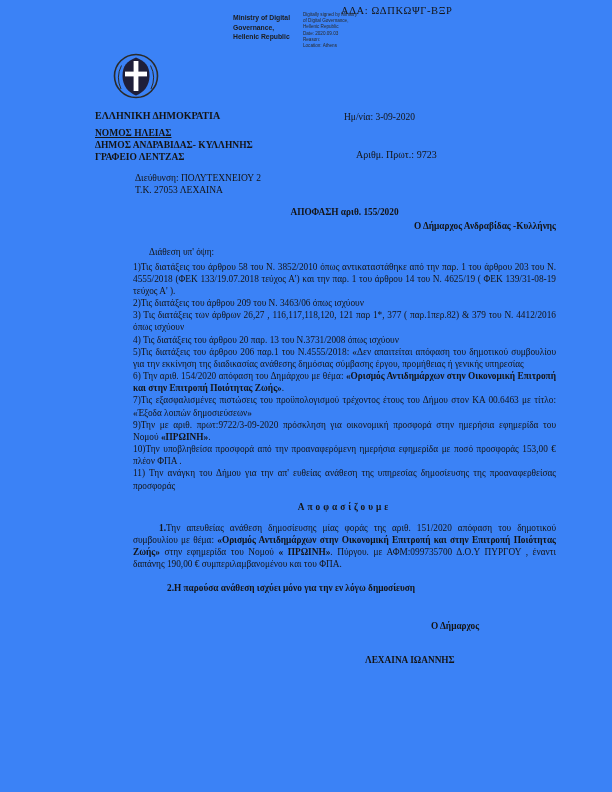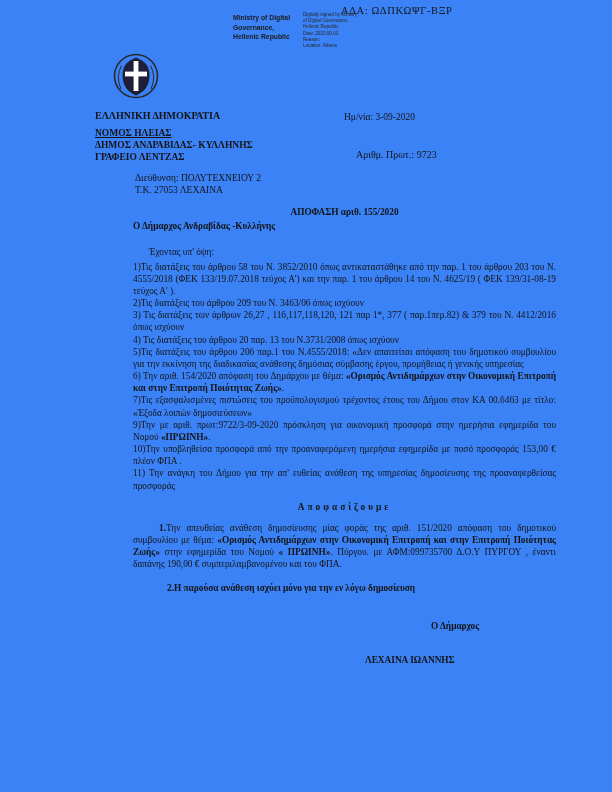--- a/index.html
+++ b/index.html
@@ -29,21 +29,21 @@
   .lh-republic { font-weight: bold; font-size: 10px; margin-bottom: 4px; }
   .lh-nomos { font-weight: bold; text-decoration: underline; }
   .lh-bold { font-weight: bold; }
   .lh-reg { font-weight: normal; margin-left: 40px; }
   .lh-addr { margin-top: 9px; }
   .meta-date { position: absolute; left: 344px; top: 112px; font-size: 9.5px; }
   .meta-prot { position: absolute; left: 356px; top: 149px; font-size: 10px; }
   .content { position: absolute; left: 91px; top: 206px; width: 423px; font-size: 9.3px; line-height: 1.31; margin-left: 42px; }
   .title { text-align: center; font-weight: bold; margin-bottom: 2px; }
   .subject { font-weight: bold; text-align: justify; text-indent: 10px; margin: 0 0 12px 0; }
-  .mayor { text-align: left; font-weight: bold; margin: 0 0 14px 0; }
+  .mayor { text-align: right; font-weight: bold; margin: 0 0 14px 0; }
   .having { margin-left: 16px; margin-bottom: 2px; }
   .item { margin: 0; text-align: justify; }
   .b { font-weight: bold; }
   .decide { text-align: center; font-weight: bold; letter-spacing: 3px; margin: 9px 0 9px 0; }
   .res { margin: 0 0 11px 0; text-align: justify; }
   .res1 { text-indent: 26px; }
   .res2 { margin-left: 34px; text-align: left; font-weight: bold; }
   .sig-title { margin-left: 298px; margin-top: 26px; font-weight: bold; }
   .sig-name { margin-left: 232px; margin-top: 22px; font-weight: bold; }
 </style>
@@ -86,21 +86,21 @@
     <div class="lh-reg lh-addr">Διεύθυνση: ΠΟΛΥΤΕΧΝΕΙΟΥ 2</div>
     <div class="lh-reg">Τ.Κ. 27053 ΛΕΧΑΙΝΑ</div>
   </div>
 
   <div class="meta-date">Ημ/νία: 3-09-2020</div>
   <div class="meta-prot">Αριθμ. Πρωτ.: 9723</div>
 
   <div class="content">
     <div class="title">ΑΠΟΦΑΣΗ αριθ. 155/2020</div>
     <div class="mayor">Ο Δήμαρχος Ανδραβίδας -Κυλλήνης</div>
-    <div class="having">Έχοντας υπ' όψη:</div>
+    <div class="having">Διάθεση υπ' όψη:</div>
 
     <p class="item">1)Τις διατάξεις του άρθρου 58 του Ν. 3852/2010 όπως αντικαταστάθηκε από την παρ. 1 του άρθρου 203 του Ν. 4555/2018 (ΦΕΚ 133/19.07.2018 τεύχος Α') και την παρ. 1 του άρθρου 14 του Ν. 4625/19 ( ΦΕΚ 139/31-08-19 τεύχος Α' ).</p>
     <p class="item">2)Τις διατάξεις του άρθρου 209 του Ν. 3463/06 όπως ισχύουν</p>
     <p class="item">3) Τις διατάξεις των άρθρων 26,27 , 116,117,118,120, 121 παρ 1*, 377 ( παρ.1περ.82) &amp; 379 του Ν. 4412/2016 όπως ισχύουν</p>
     <p class="item">4) Τις διατάξεις του άρθρου 20 παρ. 13 του Ν.3731/2008 όπως ισχύουν</p>
     <p class="item">5)Τις διατάξεις του άρθρου 206 παρ.1 του Ν.4555/2018: «Δεν απαιτείται απόφαση του δημοτικού συμβουλίου για την εκκίνηση της διαδικασίας ανάθεσης δημόσιας σύμβασης έργου, προμήθειας ή γενικής υπηρεσίας</p>
     <p class="item"><span>6) Την αριθ. 154/2020 απόφαση του Δημάρχου με θέμα: </span><span class="b">«Ορισμός Αντιδημάρχων στην Οικονομική Επιτροπή και στην Επιτροπή Ποιότητας Ζωής»</span><span>.</span></p>
     <p class="item">7)Τις εξασφαλισμένες πιστώσεις του προϋπολογισμού τρέχοντος έτους του Δήμου στον ΚΑ 00.6463 με τίτλο: «Έξοδα λοιπών δημοσιεύσεων»</p>
     <p class="item"><span>9)Την με αριθ. πρωτ:9722/3-09-2020 πρόσκληση για οικονομική προσφορά στην ημερήσια εφημερίδα του Νομού </span><span class="b">«ΠΡΩΙΝΗ»</span><span>.</span></p>
     <p class="item">10)Την υποβληθείσα προσφορά από την προαναφερόμενη ημερήσια εφημερίδα με ποσό προσφοράς 153,00 € πλέον ΦΠΑ .</p>

